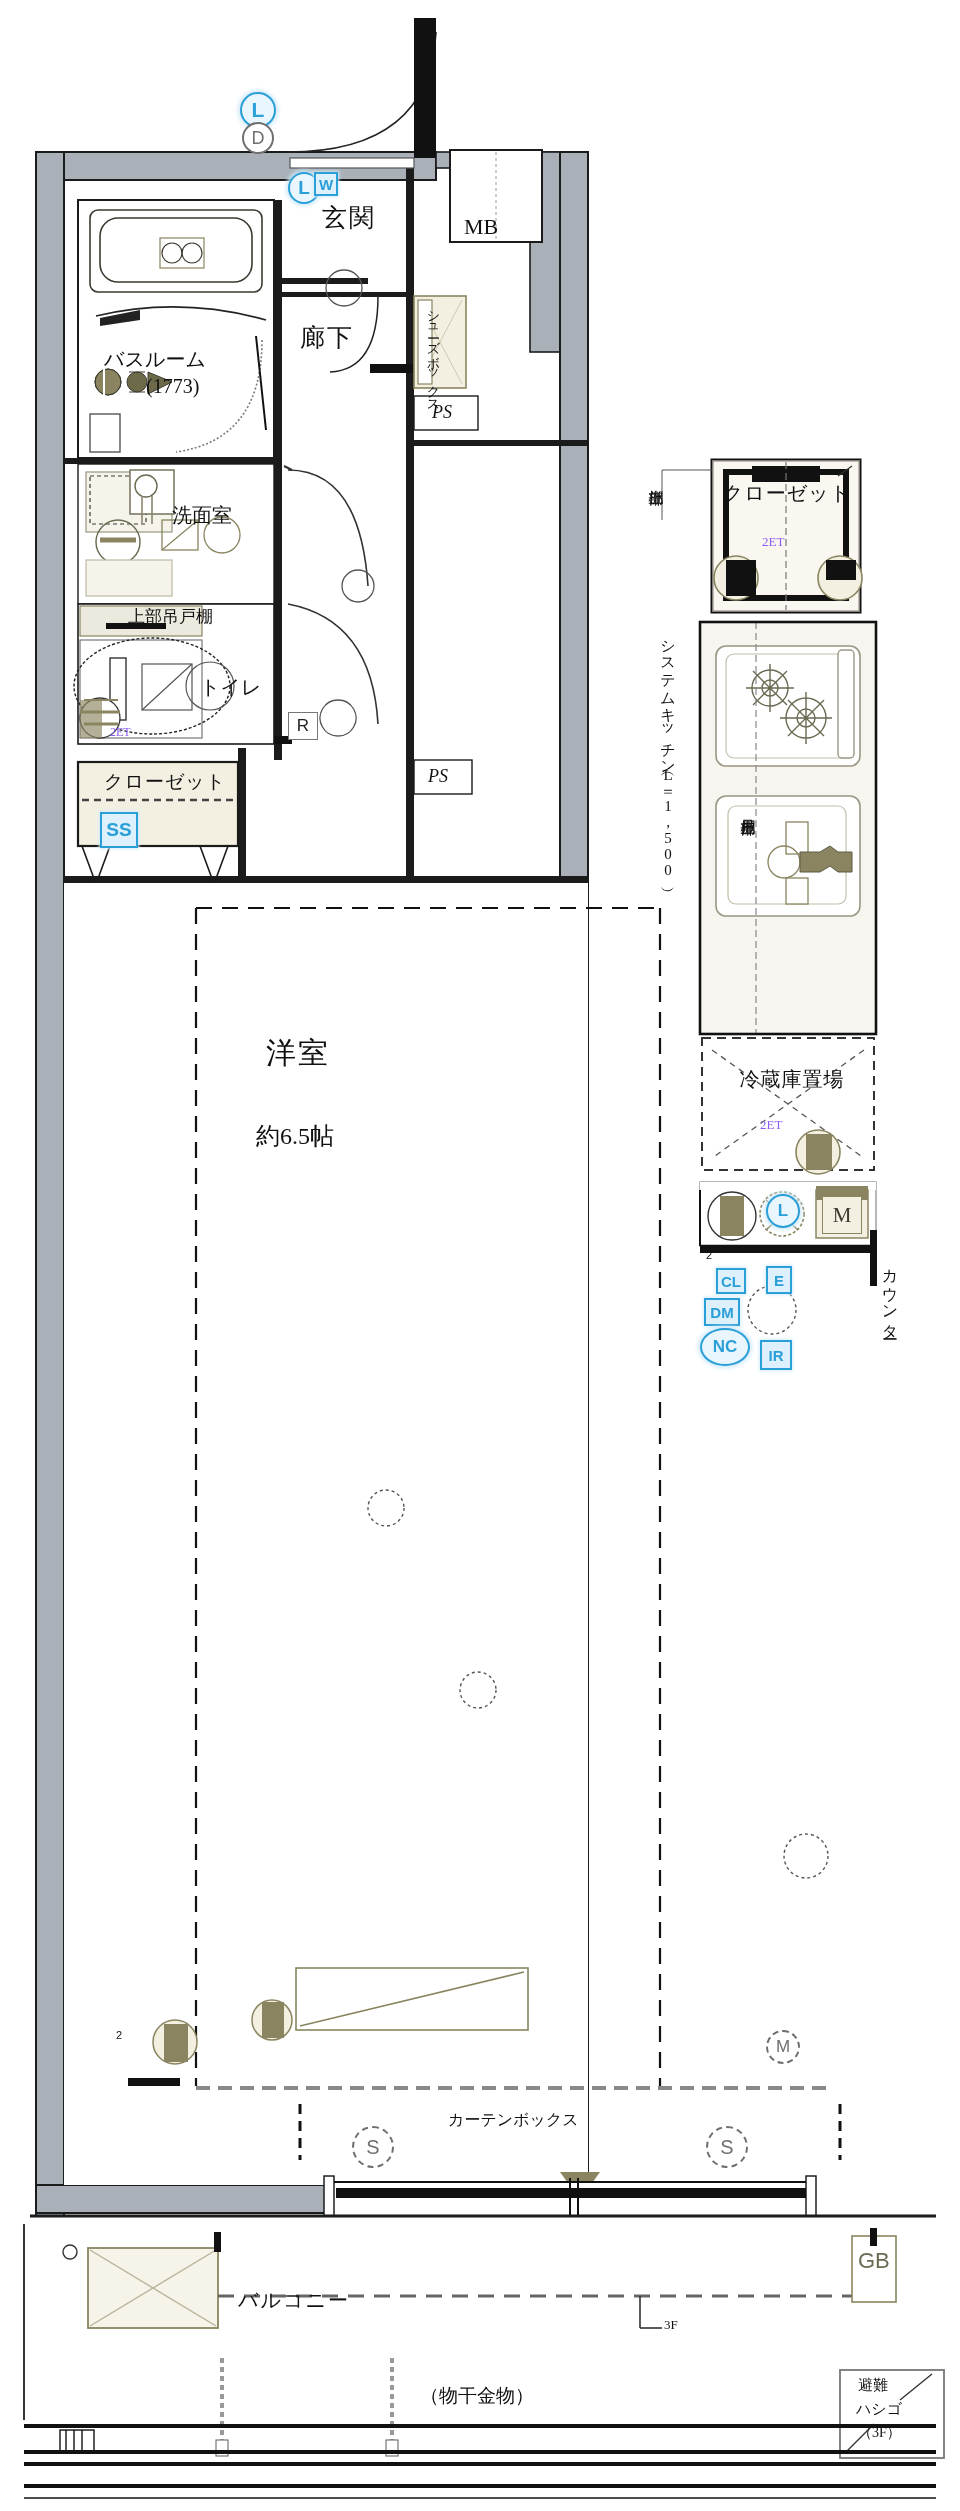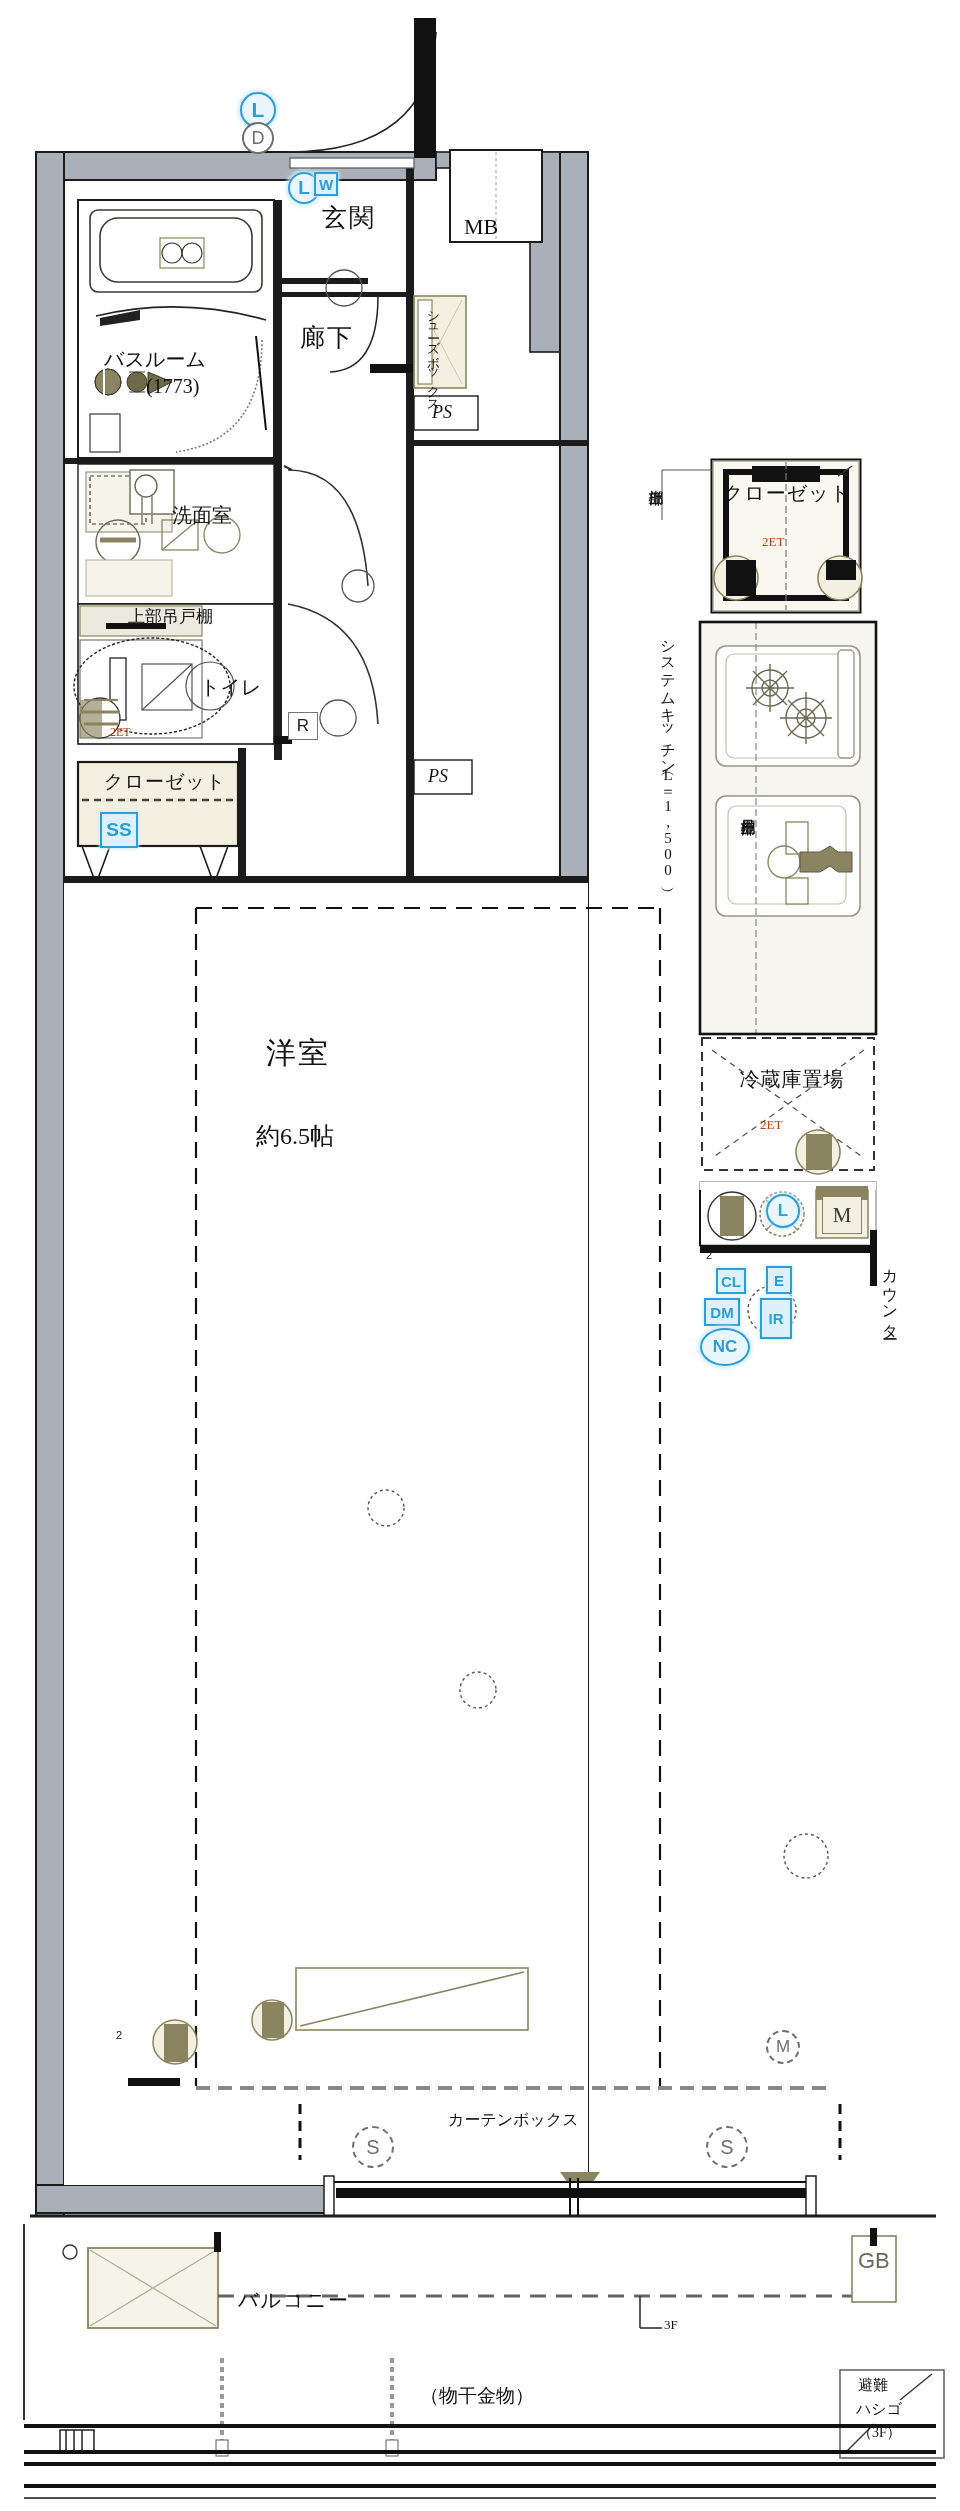--- a/index.html
+++ b/index.html
@@ -7,21 +7,21 @@
     font-family:"Liberation Serif","DejaVu Serif",serif;
     width:960px;height:2511px;position:relative;overflow:hidden;
   }
   #plan{position:absolute;left:0;top:0;width:960px;height:2511px;}
   .lbl{position:absolute;white-space:nowrap;color:#111;line-height:1;}
   .lbl.vert{writing-mode:vertical-rl;text-orientation:upright;}
   .room-name{font-size:25px;letter-spacing:2px;}
   .room-sub{font-size:20px;letter-spacing:0px;margin-top:24px;}
   .small{font-size:14px;letter-spacing:0px;font-style:italic;}
   .tiny{font-size:11px;}
-  .xtiny{font-size:9px;color:#c2410c;}
+  .xtiny{font-size:9px;color:#8b5cf6;}
   .sans{font-family:"Liberation Sans","DejaVu Sans",sans-serif;}
 
   
   .mk{position:absolute;border-radius:50%;display:flex;align-items:center;
       justify-content:center;font-family:"Liberation Sans","DejaVu Sans",sans-serif;
       box-sizing:border-box;}
   .mk-blue{border:2px solid #2b9fd8;color:#2b9fd8;background:#eaf6fd;
            box-shadow:0 0 4px 2px #cfe9f7;}
   .mk-gray{border:2px solid #6f6f6f;color:#6f6f6f;background:#fff;}
   .mk-dash{border:2px dashed #6f6f6f;color:#6f6f6f;background:#fff;}
@@ -369,21 +369,21 @@
 <div class="mk mk-gray" style="left:242px;top:122px;width:32px;height:32px;font-size:18px;">D</div>
 
 <div class="mk mk-blue" style="left:288px;top:172px;width:32px;height:32px;font-size:19px;font-weight:bold;">L</div>
 <div class="sq" style="left:314px;top:172px;width:24px;height:24px;font-size:15px;">W</div>
 
 <div class="sq" style="left:100px;top:812px;width:38px;height:36px;font-size:19px;">SS</div>
 
 <div class="sq" style="left:716px;top:1268px;width:30px;height:26px;font-size:15px;">CL</div>
 <div class="sq" style="left:766px;top:1266px;width:26px;height:28px;font-size:15px;">E</div>
 <div class="sq" style="left:704px;top:1298px;width:36px;height:28px;font-size:15px;">DM</div>
-<div class="sq" style="left:760px;top:1298px;width:32px;height:41px;font-size:15px;">IR</div>
+<div class="sq" style="left:760px;top:1340px;width:32px;height:30px;font-size:15px;">IR</div>
 <div class="mk mk-blue" style="left:700px;top:1328px;width:50px;height:38px;font-size:17px;font-weight:bold;">NC</div>
 <div class="sq-tan" style="left:822px;top:1196px;width:40px;height:38px;font-size:21px;">M</div>
 <div class="mk mk-blue" style="left:766px;top:1194px;width:34px;height:34px;font-size:17px;font-weight:bold;">L</div>
 
 <div class="mk mk-dash" style="left:766px;top:2030px;width:34px;height:34px;font-size:17px;">M</div>
 
 <div class="mk mk-dash" style="left:352px;top:2126px;width:42px;height:42px;font-size:20px;">S</div>
 <div class="mk mk-dash" style="left:706px;top:2126px;width:42px;height:42px;font-size:20px;">S</div>
 
 <div class="lbl sans" style="left:858px;top:2250px;font-size:22px;color:#6b6a52;letter-spacing:0;">GB</div>

